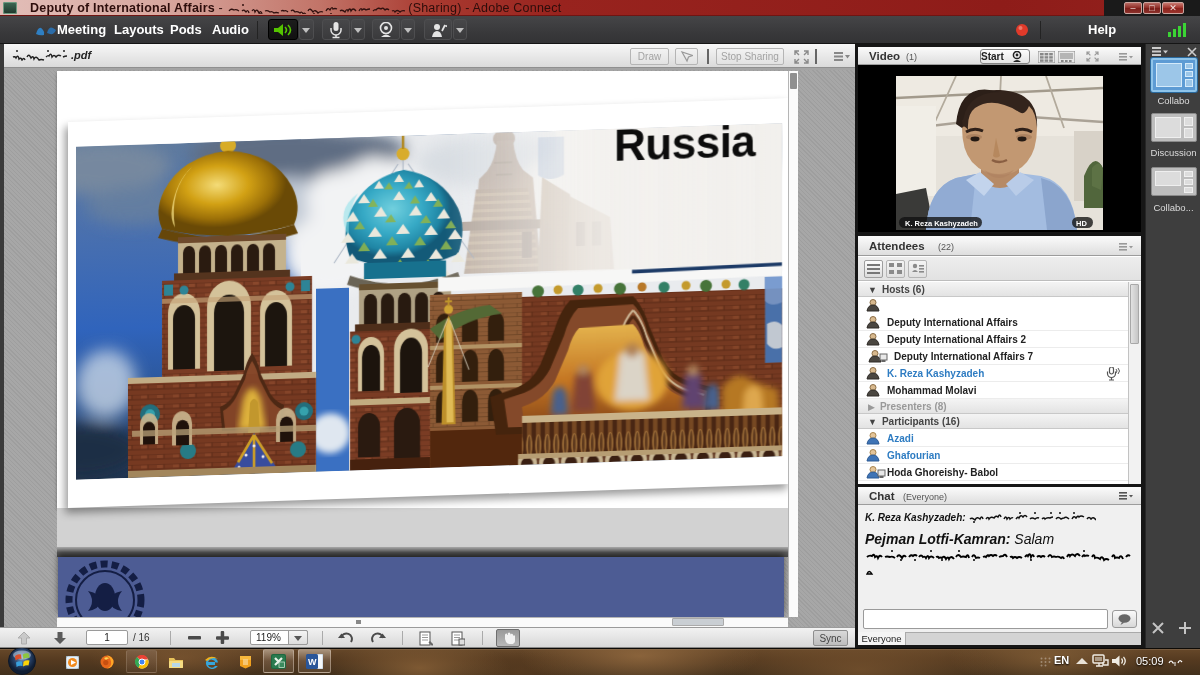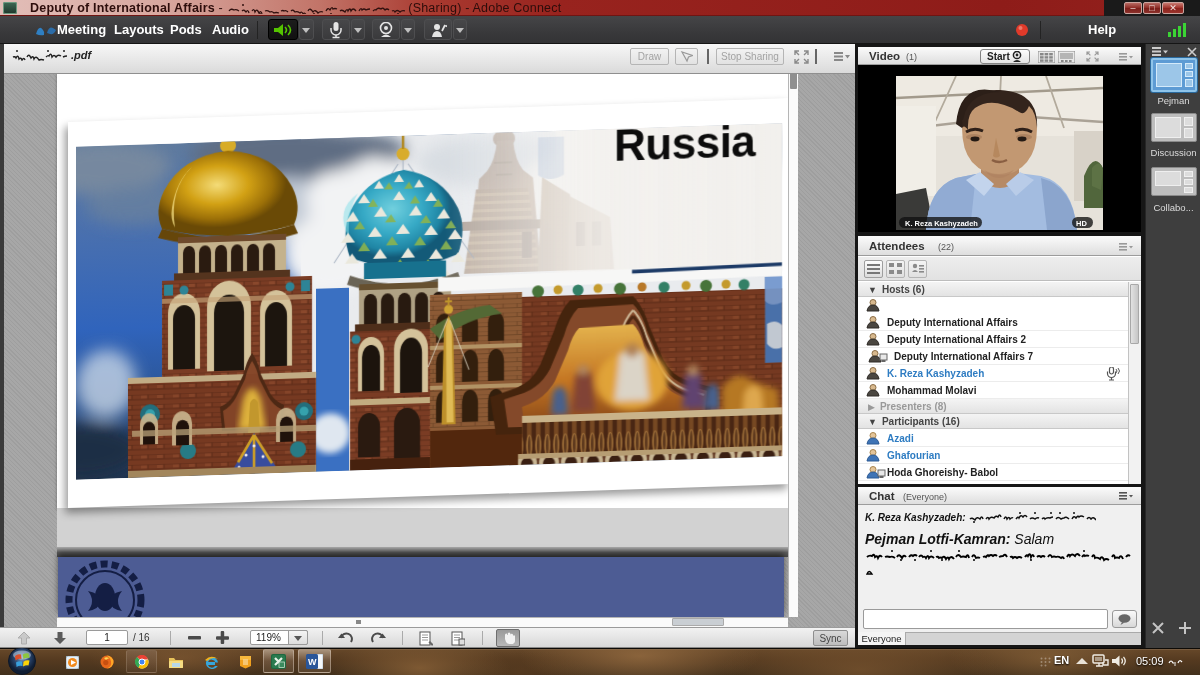--- a/index.html
+++ b/index.html
@@ -8,21 +8,21 @@
  background:linear-gradient(90deg,#e2beb8 0,#d8a8a0 160px,#c27468 320px,#a93a30 430px,#98231e 560px,#8e1c19 1000px,#93211d 1200px);box-shadow:inset 0 -1px 0 #701512;}
 #titlebar .ttext{position:absolute;left:30px;top:1px;font-size:12.5px;letter-spacing:.2px;color:#2d0d0b;white-space:nowrap}
 
 .winbtn{position:absolute;top:2px;height:12px;border-radius:2px;background:linear-gradient(#b86a62,#8c2a24 50%,#7a1d18 51%,#8c312b);border:1px solid #caa59f;color:#f3e3e0;font-size:9px;line-height:10px;text-align:center}
 
 #menubar{position:absolute;left:0;top:16px;width:1200px;height:28px;background:linear-gradient(#454547,#39393b 60%,#333335);border-bottom:1px solid #151515}
 .menuitem{position:absolute;top:6px;font-size:13px;font-weight:bold;color:#fff}
 .mbtn{position:absolute;top:3px;height:21px;border-radius:3px;border:1px solid #4e4e50;background:linear-gradient(#474749,#3a3a3c)}
 
 #sharepod{position:absolute;left:0;top:44px;width:855px;height:583px;background:#a4a4a4}
-#shareheader{position:absolute;left:4px;top:0;width:851px;height:30px;background:linear-gradient(#f7f7f7,#e3e3e3 70%,#dadada);border-bottom:1px solid #8f8f8f}
+#shareheader{position:absolute;left:4px;top:0;width:851px;height:24px;background:linear-gradient(#f7f7f7,#e3e3e3 70%,#dadada);border-bottom:1px solid #8f8f8f}
 .hbtn{position:absolute;top:4px;height:17px;border:1px solid #b5b5b5;border-radius:2px;background:linear-gradient(#f2f2f2,#e2e2e2);color:#a3a3a3;font-size:10px;text-align:center}
 #pdfcanvas{position:absolute;left:4px;top:26px;width:851px;height:557px;background:repeating-linear-gradient(45deg,#a7a7a7 0 2px,#9e9e9e 2px 3px)}
 #page1{position:absolute;left:53px;top:1px;width:734px;height:437px;background:#fff;box-shadow:0 2px 3px rgba(0,0,0,.35)}
 #page2{position:absolute;left:54px;top:487px;width:726px;height:60px;overflow:hidden;background:#4d5c94;box-shadow:0 -4px 6px rgba(0,0,0,.5)}
 #gap12{position:absolute;left:53px;top:438px;width:734px;height:49px;background:#d2d2d2}
 #vscroll{position:absolute;left:784px;top:1px;width:10px;height:546px;background:#fbfbfb;border-left:1px solid #b5b5b5}
 #vthumb{position:absolute;left:786px;top:3px;width:7px;height:16px;background:#8f8f8f;border-radius:1px}
 #hscroll{position:absolute;left:53px;top:547px;width:731px;height:10px;background:#fafafa;border-top:1px solid #b5b5b5}
 
 #photo{position:absolute;left:64px;top:52px;width:722px;height:386px;background:#fff;transform:skewY(-1.9deg);transform-origin:0 0;box-shadow:-3px 5px 9px rgba(0,0,0,.4)}
@@ -598,21 +598,21 @@
     </svg>
   <div style="position:absolute;left:813px;top:2px;width:35px;height:16px;background:linear-gradient(#d9d9d9,#bdbdbd);border:1px solid #8e8e8e;border-radius:2px;font-size:10px;color:#444;text-align:center;line-height:15px">Sync</div>
 </div>
 
 <div id="rightcol">
 
   <div class="pod" style="top:3px;height:185px;background:#000">
     <div class="podheader"></div>
     <div class="podtitle">Video</div>
     <div class="podsub" style="left:48px">(1)</div>
-    <div style="position:absolute;left:122px;top:1.5px;width:50px;height:15px;background:linear-gradient(#fdfdfd,#e4e4e4);border:1px solid #828282;border-radius:3px;font-size:10px;font-weight:bold;color:#222;line-height:14px;padding-left:6px">Start</div>
+    <div style="position:absolute;left:122px;top:1.5px;width:50px;height:15px;background:linear-gradient(#fdfdfd,#e4e4e4);border:1px solid #828282;border-radius:3px;font-size:10px;font-weight:bold;color:#222;line-height:14px;">Start</div>
     <svg style="position:absolute;left:152px;top:4px" width="14" height="11">
         <circle cx="7" cy="4" r="3.6" fill="none" stroke="#222" stroke-width="1.5"></circle>
         <circle cx="7" cy="4" r="1.4" fill="#222"></circle>
         <path d="M3 11 q4 -4 8 0z" fill="#222"></path>
       </svg>
     <svg style="position:absolute;left:180px;top:3.5px" width="17" height="12">
         <rect width="17" height="12" rx="1" fill="#e8e8e8" stroke="#888"></rect>
         <g fill="#888">
           <rect x="2" y="2" width="3.6" height="2.4"></rect>
           <rect x="6.6" y="2" width="3.6" height="2.4"></rect>
@@ -844,21 +844,21 @@
     </svg>
   <svg style="position:absolute;left:41px;top:3px" width="10" height="10">
       <path d="M1 1 L9 9 M9 1 L1 9" stroke="#ccc" stroke-width="1.6"></path>
     </svg>
   <div style="position:absolute;left:5px;top:14px;width:46px;height:34px;background:#5d9bd4;border:2px solid #8ec4ea;border-radius:2px;box-shadow:0 0 0 1px #2a6a9e">
     <div style="position:absolute;left:3px;top:3px;width:26px;height:24px;background:#9cc6e8;border:1px solid #d4eafa"></div>
     <div style="position:absolute;left:32px;top:3px;width:8px;height:6px;background:#9cc6e8;border:1px solid #d4eafa"></div>
     <div style="position:absolute;left:32px;top:11px;width:8px;height:6px;background:#9cc6e8;border:1px solid #d4eafa"></div>
     <div style="position:absolute;left:32px;top:19px;width:8px;height:8px;background:#9cc6e8;border:1px solid #d4eafa"></div>
   </div>
-  <div class="thumblabel" style="top:51px">Pejman</div>
+  <div class="thumblabel" style="top:51px">Collabo</div>
   <div style="position:absolute;left:5px;top:69px;width:46px;height:29px;background:#bdbdbd;border:1px solid #8a8a8a;border-radius:2px">
     <div style="position:absolute;left:3px;top:3px;width:26px;height:21px;background:#dcdcdc;border:1px solid #efefef"></div>
     <div style="position:absolute;left:32px;top:3px;width:9px;height:9px;background:#dcdcdc;border:1px solid #efefef"></div>
     <div style="position:absolute;left:32px;top:14px;width:9px;height:10px;background:#dcdcdc;border:1px solid #efefef"></div>
   </div>
   <div class="thumblabel" style="top:103px">Discussion</div>
   <div style="position:absolute;left:5px;top:123px;width:46px;height:29px;background:#bdbdbd;border:1px solid #8a8a8a;border-radius:2px">
     <div style="position:absolute;left:3px;top:3px;width:26px;height:15px;background:#dcdcdc;border:1px solid #efefef"></div>
     <div style="position:absolute;left:32px;top:3px;width:9px;height:6px;background:#dcdcdc;border:1px solid #efefef"></div>
     <div style="position:absolute;left:32px;top:11px;width:9px;height:6px;background:#dcdcdc;border:1px solid #efefef"></div>

